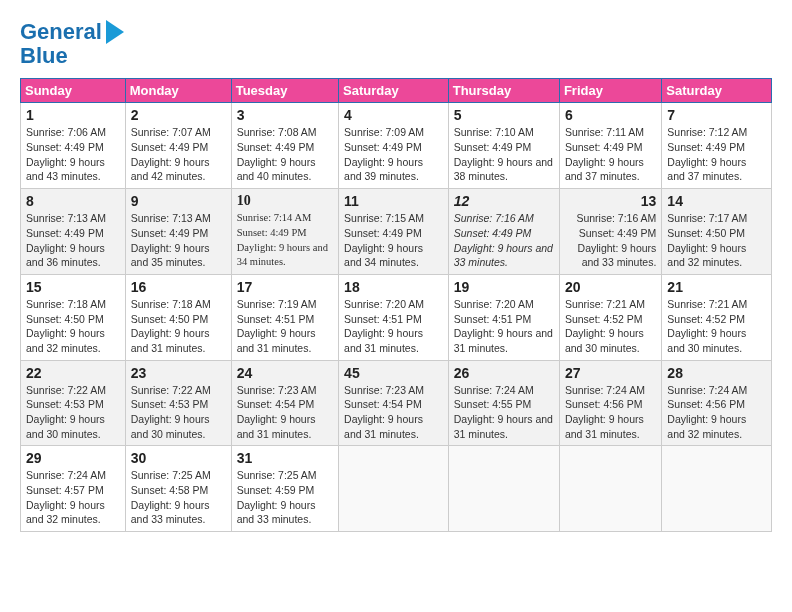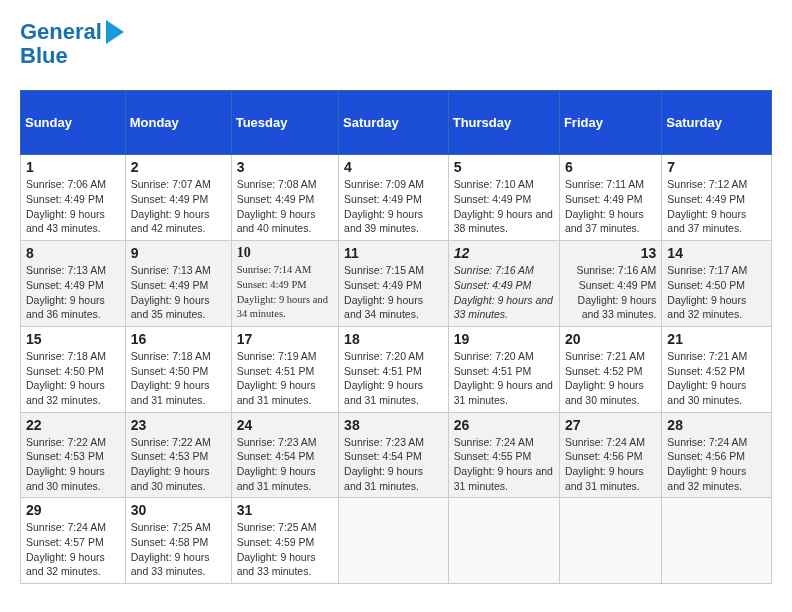--- a/index.html
+++ b/index.html
@@ -7,21 +7,21 @@
       font-family: Arial, sans-serif;
       background: #fff;
       width: 792px;
       min-height: 612px;
       padding: 20px;
     }
     .header-area {
       display: flex;
       justify-content: space-between;
       align-items: flex-end;
-      margin-bottom: 22px;
+      margin-bottom: 10px;
     }
     .logo {
       display: flex;
       flex-direction: column;
       align-items: flex-start;
     }
     .logo-text {
       font-size: 22px;
       font-weight: bold;
       color: #333;
@@ -53,23 +53,23 @@
       font-size: 16px;
       color: #444;
       margin-top: 2px;
     }
     table {
       width: 100%;
       border-collapse: collapse;
       font-size: 11px;
     }
     thead tr th {
-      background: #1d4ed8;
+      background: #ec4899;
       color: #fff;
-      padding: 24px 4px;
+      padding: 4px 4px;
       text-align: left;
       font-size: 13px;
       font-weight: bold;
       border: 1px solid #2b6cb0;
     }
     tbody tr td {
       border: 1px solid #ccc;
       vertical-align: top;
       padding: 4px 5px;
       min-height: 70px;
@@ -154,21 +154,21 @@
         <td><span class="day-number">17</span><span class="day-info">Sunrise: 7:19 AM<br>Sunset: 4:51 PM<br>Daylight: 9 hours and 31 minutes.</span></td>
         <td><span class="day-number">18</span><span class="day-info">Sunrise: 7:20 AM<br>Sunset: 4:51 PM<br>Daylight: 9 hours and 31 minutes.</span></td>
         <td><span class="day-number">19</span><span class="day-info">Sunrise: 7:20 AM<br>Sunset: 4:51 PM<br>Daylight: 9 hours and 31 minutes.</span></td>
         <td><span class="day-number">20</span><span class="day-info">Sunrise: 7:21 AM<br>Sunset: 4:52 PM<br>Daylight: 9 hours and 30 minutes.</span></td>
         <td><span class="day-number">21</span><span class="day-info">Sunrise: 7:21 AM<br>Sunset: 4:52 PM<br>Daylight: 9 hours and 30 minutes.</span></td>
       </tr>
       <tr>
         <td style="background: rgb(242, 242, 242);"><span class="day-number">22</span><span class="day-info">Sunrise: 7:22 AM<br>Sunset: 4:53 PM<br>Daylight: 9 hours and 30 minutes.</span></td>
         <td style="background: rgb(242, 242, 242);"><span class="day-number">23</span><span class="day-info">Sunrise: 7:22 AM<br>Sunset: 4:53 PM<br>Daylight: 9 hours and 30 minutes.</span></td>
         <td style="background: rgb(242, 242, 242);"><span class="day-number">24</span><span class="day-info">Sunrise: 7:23 AM<br>Sunset: 4:54 PM<br>Daylight: 9 hours and 31 minutes.</span></td>
-        <td style="background: rgb(242, 242, 242);"><span class="day-number">38</span><span class="day-info">Sunrise: 7:23 AM<br>Sunset: 4:54 PM<br>Daylight: 9 hours and 31 minutes.</span></td>
+        <td style="background: rgb(242, 242, 242);"><span class="day-number">45</span><span class="day-info">Sunrise: 7:23 AM<br>Sunset: 4:54 PM<br>Daylight: 9 hours and 31 minutes.</span></td>
         <td style="background: rgb(242, 242, 242);"><span class="day-number">26</span><span class="day-info">Sunrise: 7:24 AM<br>Sunset: 4:55 PM<br>Daylight: 9 hours and 31 minutes.</span></td>
         <td style="background: rgb(242, 242, 242);"><span class="day-number">27</span><span class="day-info">Sunrise: 7:24 AM<br>Sunset: 4:56 PM<br>Daylight: 9 hours and 31 minutes.</span></td>
         <td style="background: rgb(242, 242, 242);"><span class="day-number">28</span><span class="day-info">Sunrise: 7:24 AM<br>Sunset: 4:56 PM<br>Daylight: 9 hours and 32 minutes.</span></td>
       </tr>
       <tr>
         <td><span class="day-number">29</span><span class="day-info">Sunrise: 7:24 AM<br>Sunset: 4:57 PM<br>Daylight: 9 hours and 32 minutes.</span></td>
         <td><span class="day-number">30</span><span class="day-info">Sunrise: 7:25 AM<br>Sunset: 4:58 PM<br>Daylight: 9 hours and 33 minutes.</span></td>
         <td><span class="day-number">31</span><span class="day-info">Sunrise: 7:25 AM<br>Sunset: 4:59 PM<br>Daylight: 9 hours and 33 minutes.</span></td>
         <td class="empty-cell" style="background: rgb(249, 249, 249);"></td>
         <td class="empty-cell" style="background: rgb(249, 249, 249);"></td>

